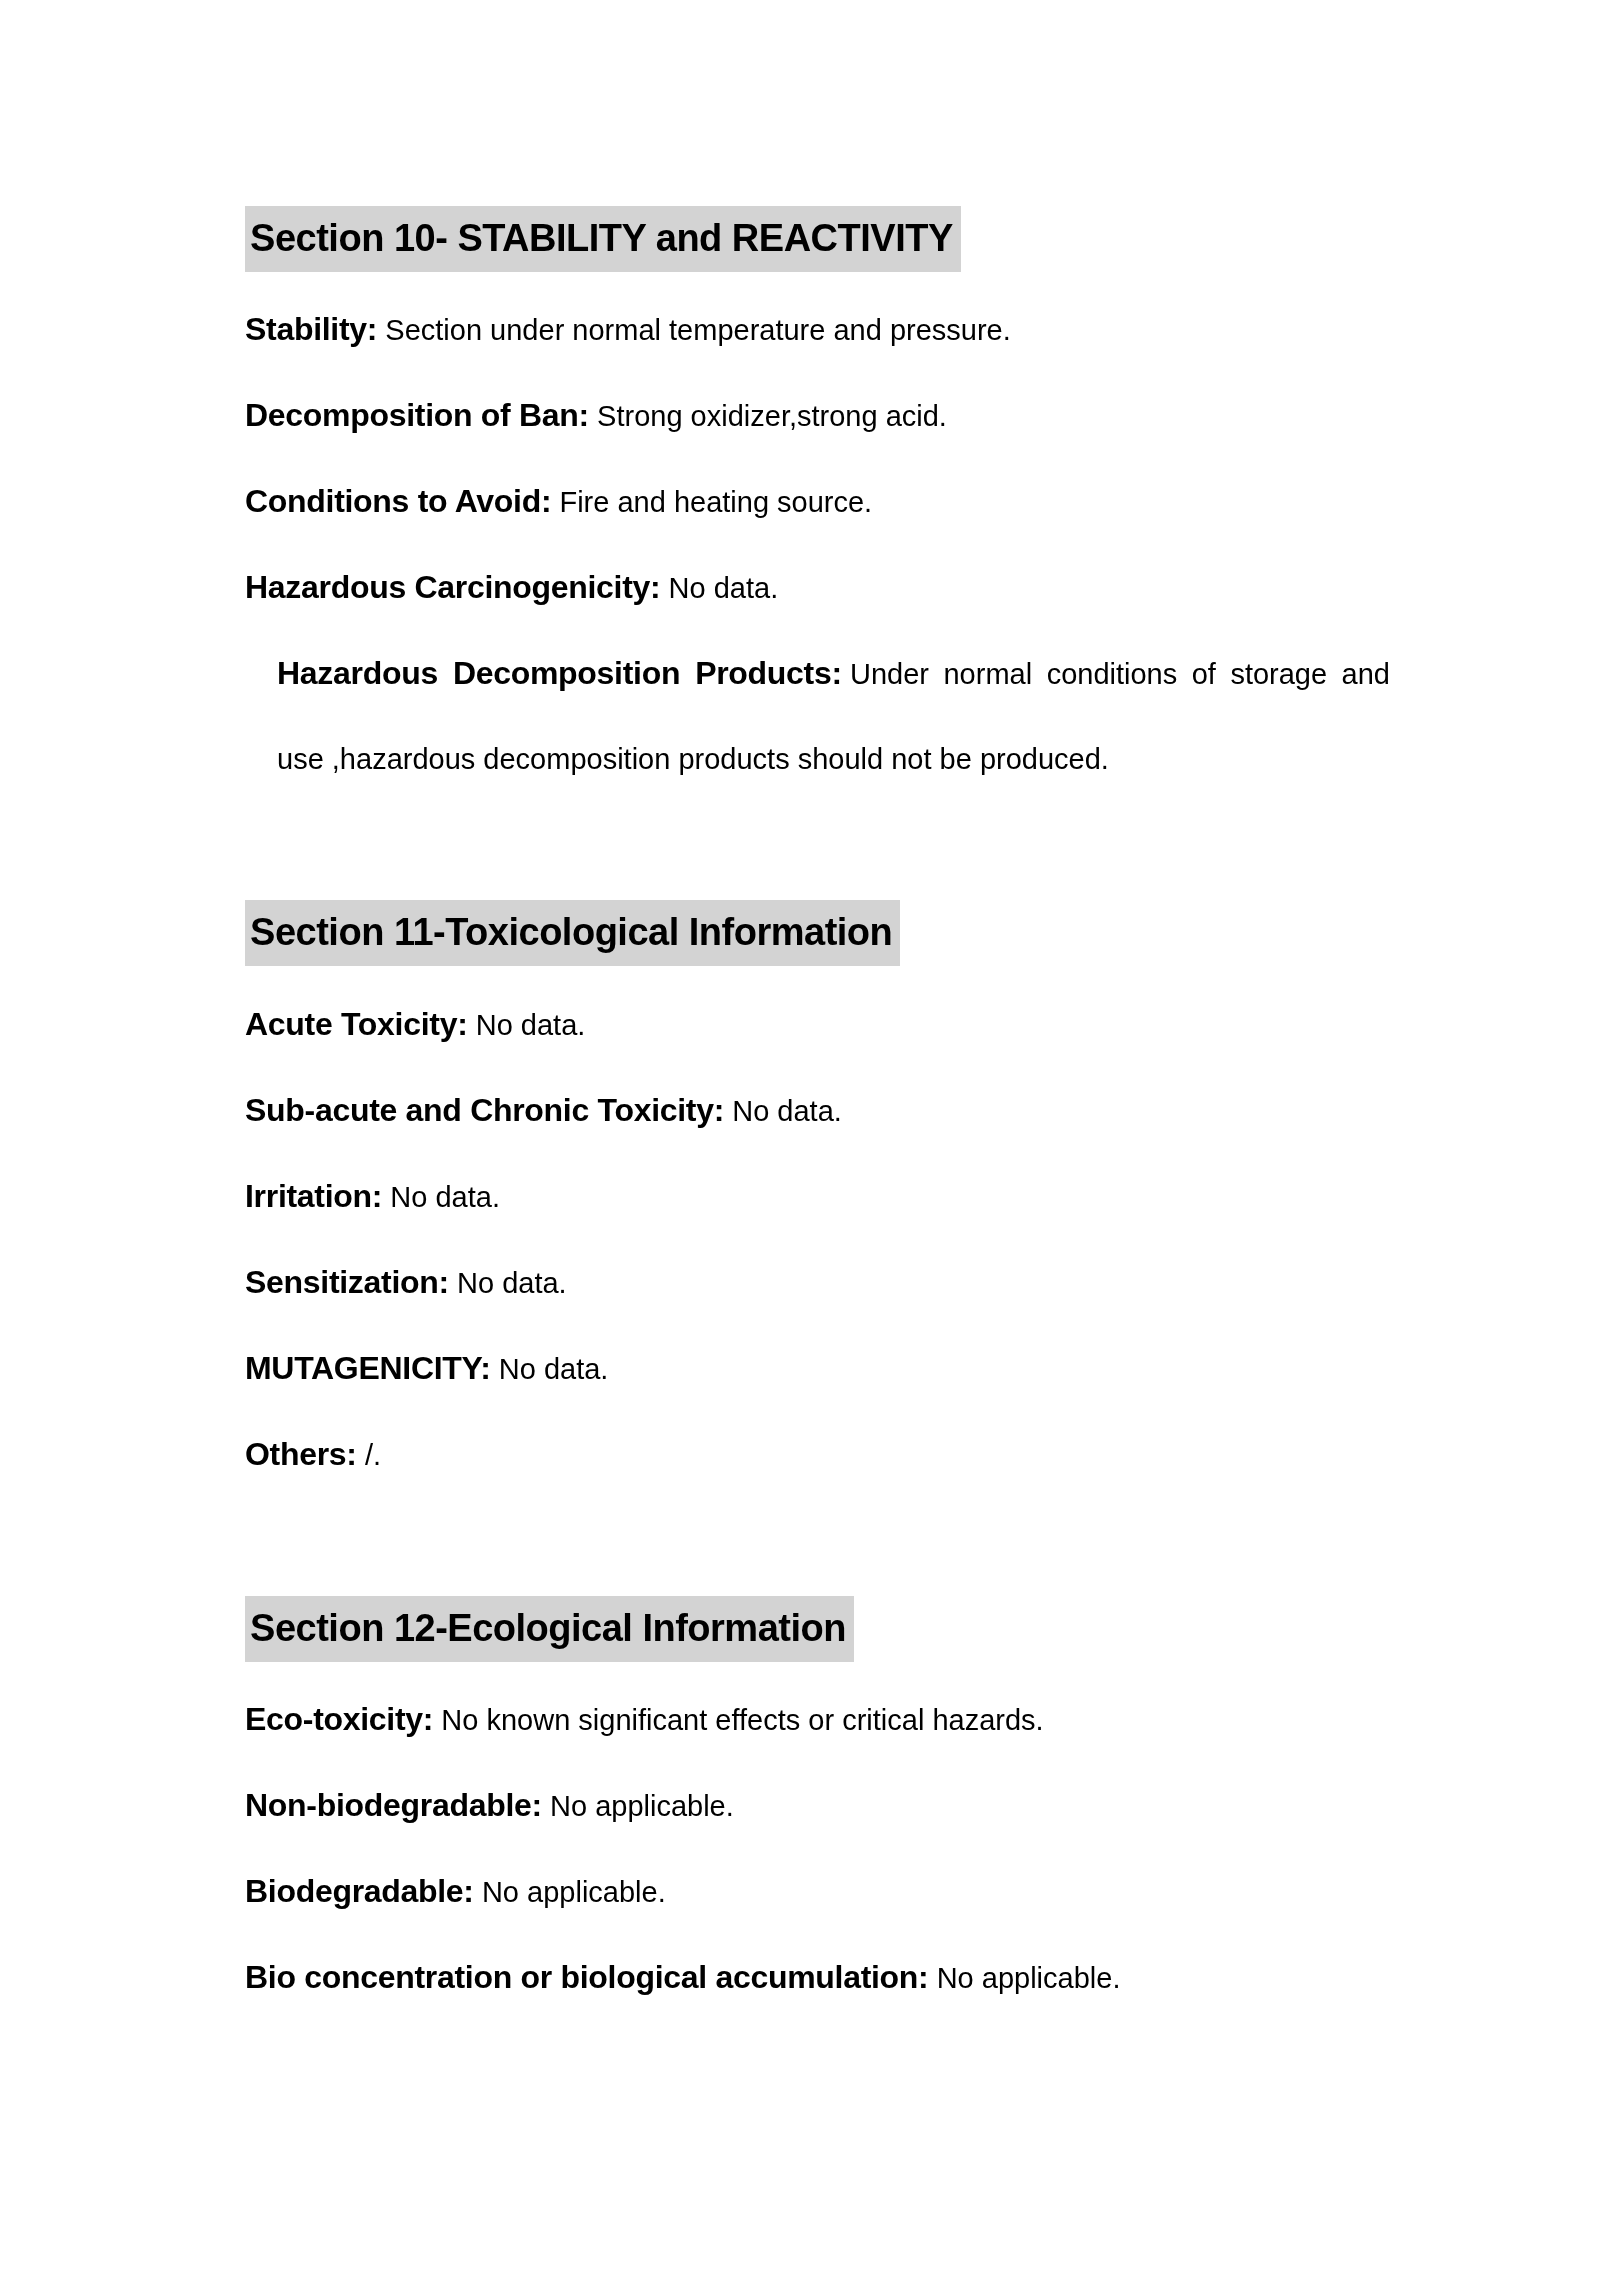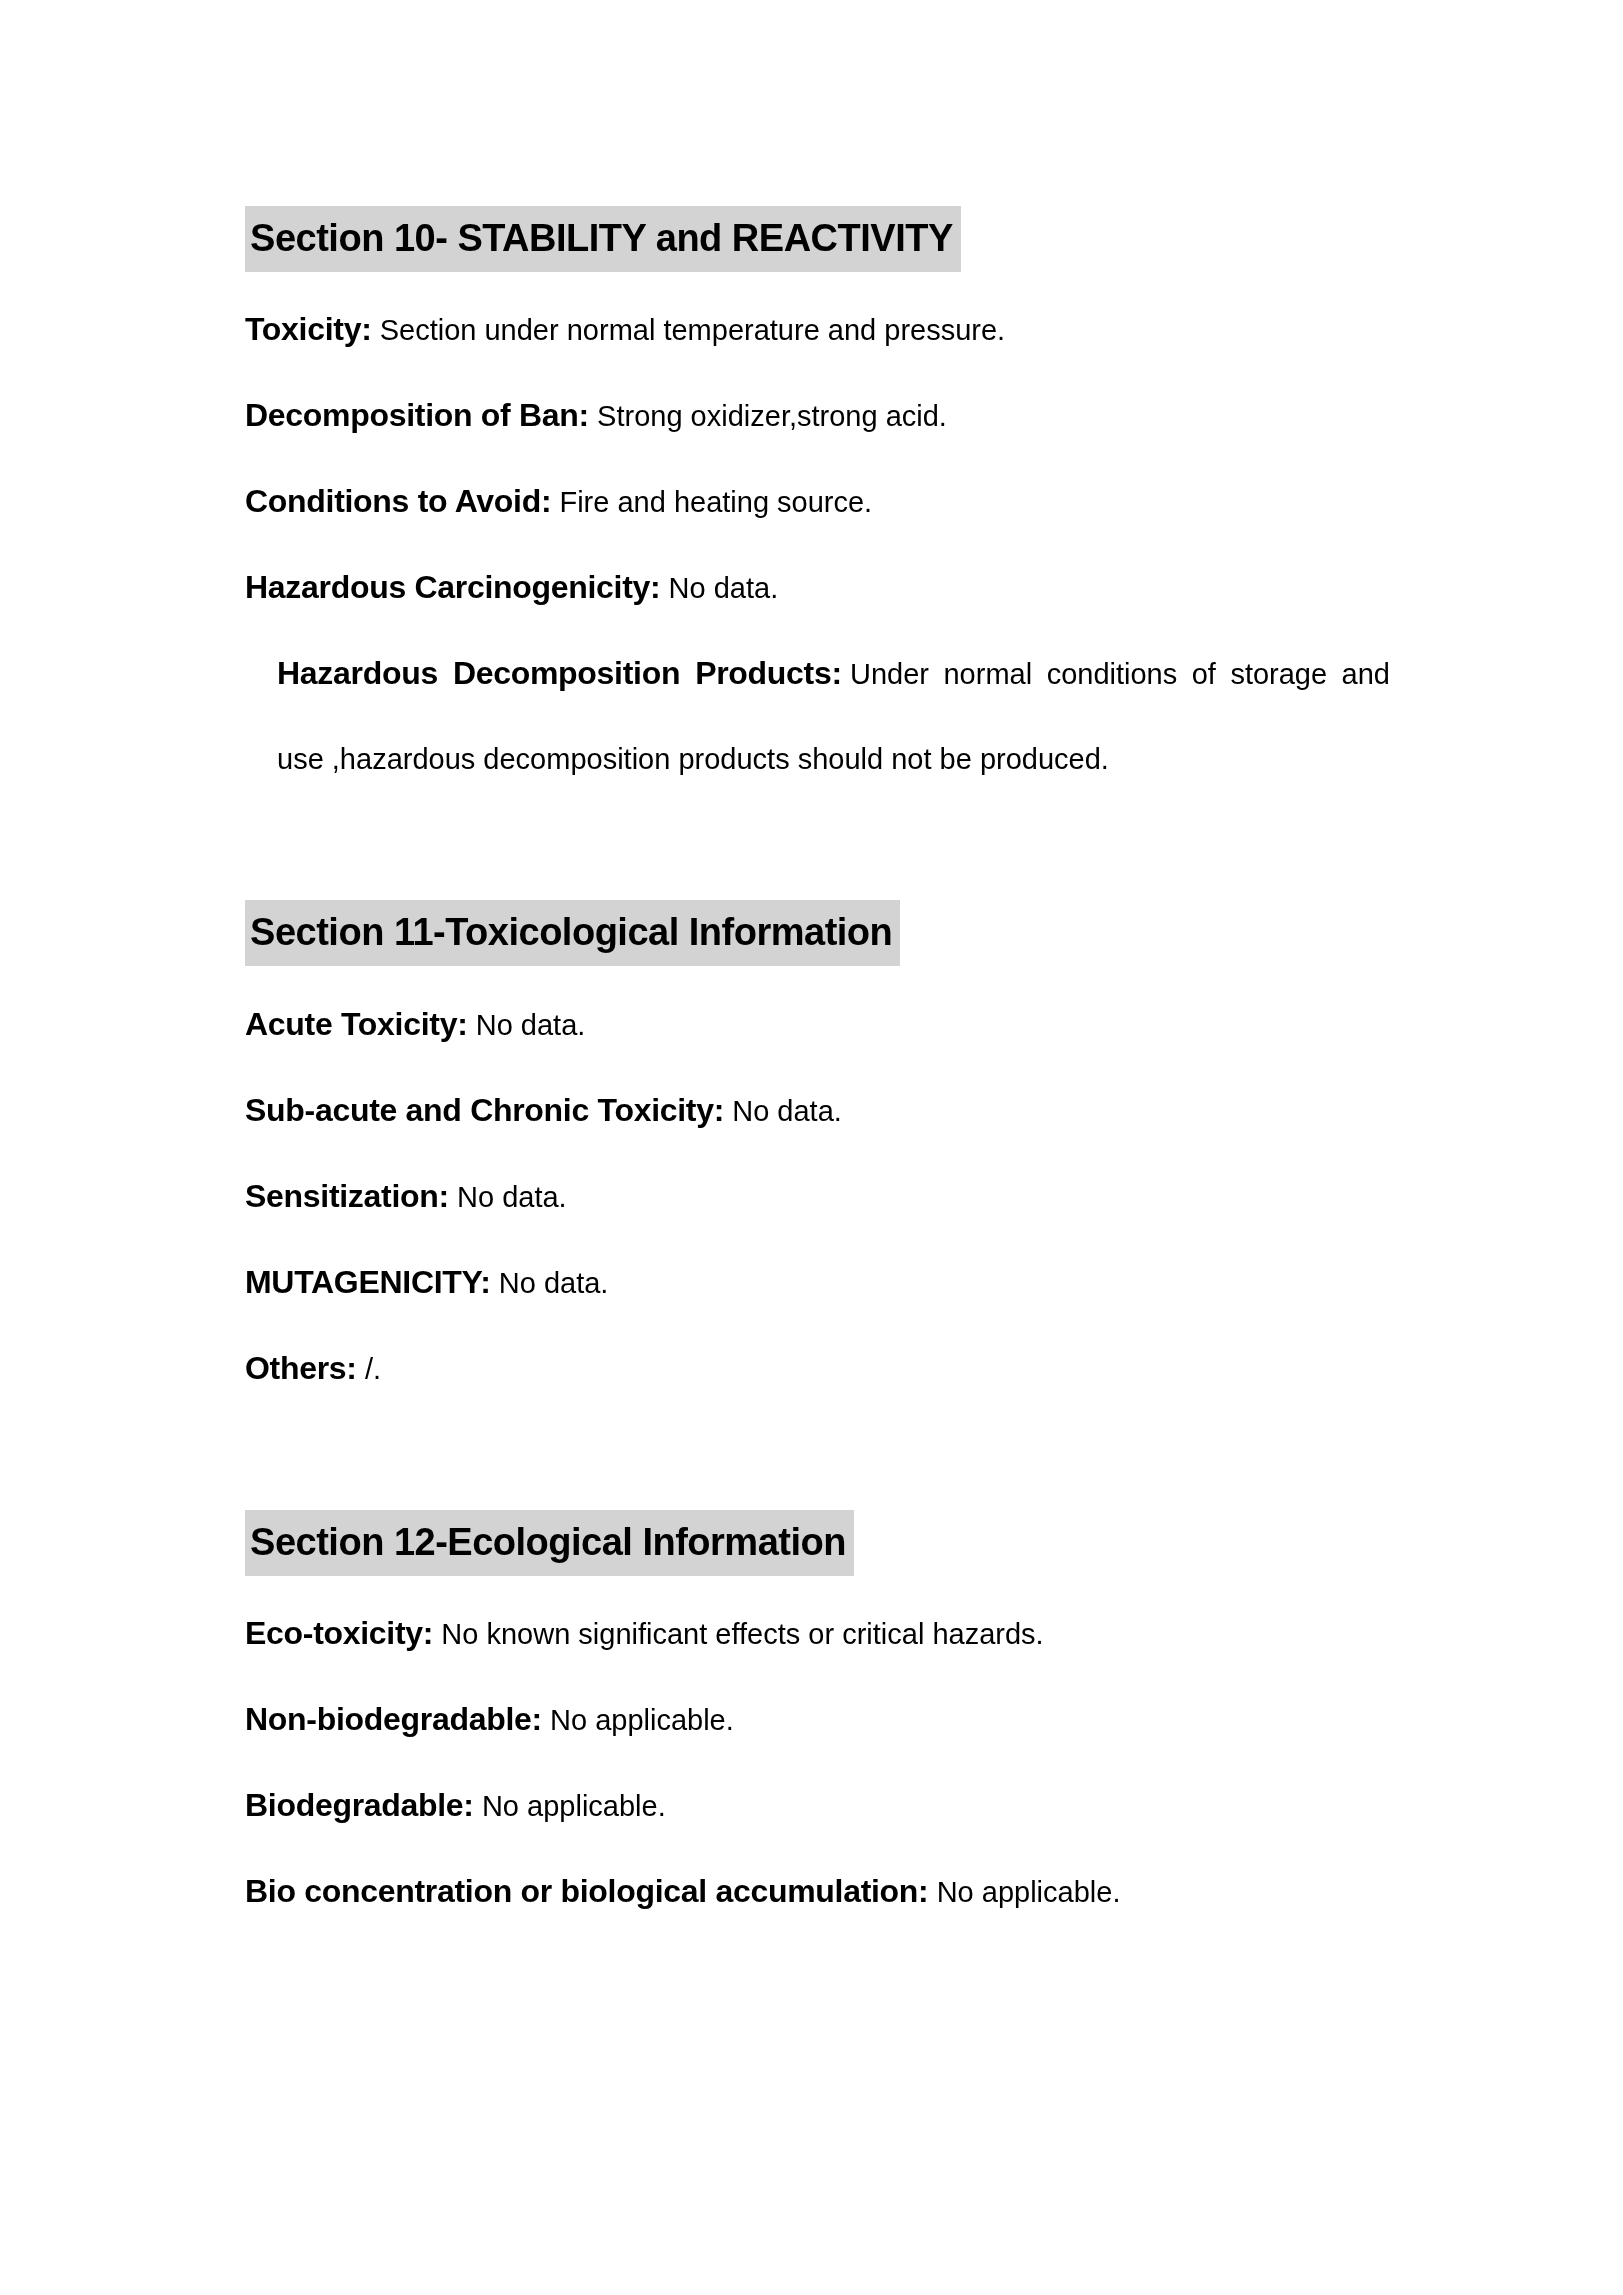--- a/index.html
+++ b/index.html
@@ -51,21 +51,21 @@
   .value { font-weight: 400; }
 </style>
 </head>
 <body>
 
 <div class="page">
 
   <section class="doc-section">
     <h2 class="section-title">Section 10- STABILITY and REACTIVITY</h2>
     <p class="doc-line">
-      <span class="label">Toxicity:</span><span class="value">Section under normal temperature and pressure.</span>
+      <span class="label">Stability:</span><span class="value">Section under normal temperature and pressure.</span>
     </p>
     <p class="doc-line">
       <span class="label">Decomposition of Ban:</span><span class="value">Strong oxidizer,strong acid.</span>
     </p>
     <p class="doc-line">
       <span class="label">Conditions to Avoid:</span><span class="value">Fire and heating source.</span>
     </p>
     <p class="doc-line">
       <span class="label">Hazardous Carcinogenicity:</span><span class="value">No data.</span>
     </p>
@@ -74,20 +74,23 @@
     </p>
   </section>
 
   <section class="doc-section">
     <h2 class="section-title">Section 11-Toxicological Information</h2>
     <p class="doc-line">
       <span class="label">Acute Toxicity:</span><span class="value">No data.</span>
     </p>
     <p class="doc-line">
       <span class="label">Sub-acute and Chronic Toxicity:</span><span class="value">No data.</span>
+    </p>
+    <p class="doc-line">
+      <span class="label">Irritation:</span><span class="value">No data.</span>
     </p>
     <p class="doc-line">
       <span class="label">Sensitization:</span><span class="value">No data.</span>
     </p>
     <p class="doc-line">
       <span class="label">MUTAGENICITY:</span><span class="value">No data.</span>
     </p>
     <p class="doc-line">
       <span class="label">Others:</span><span class="value">/.</span>
     </p>

